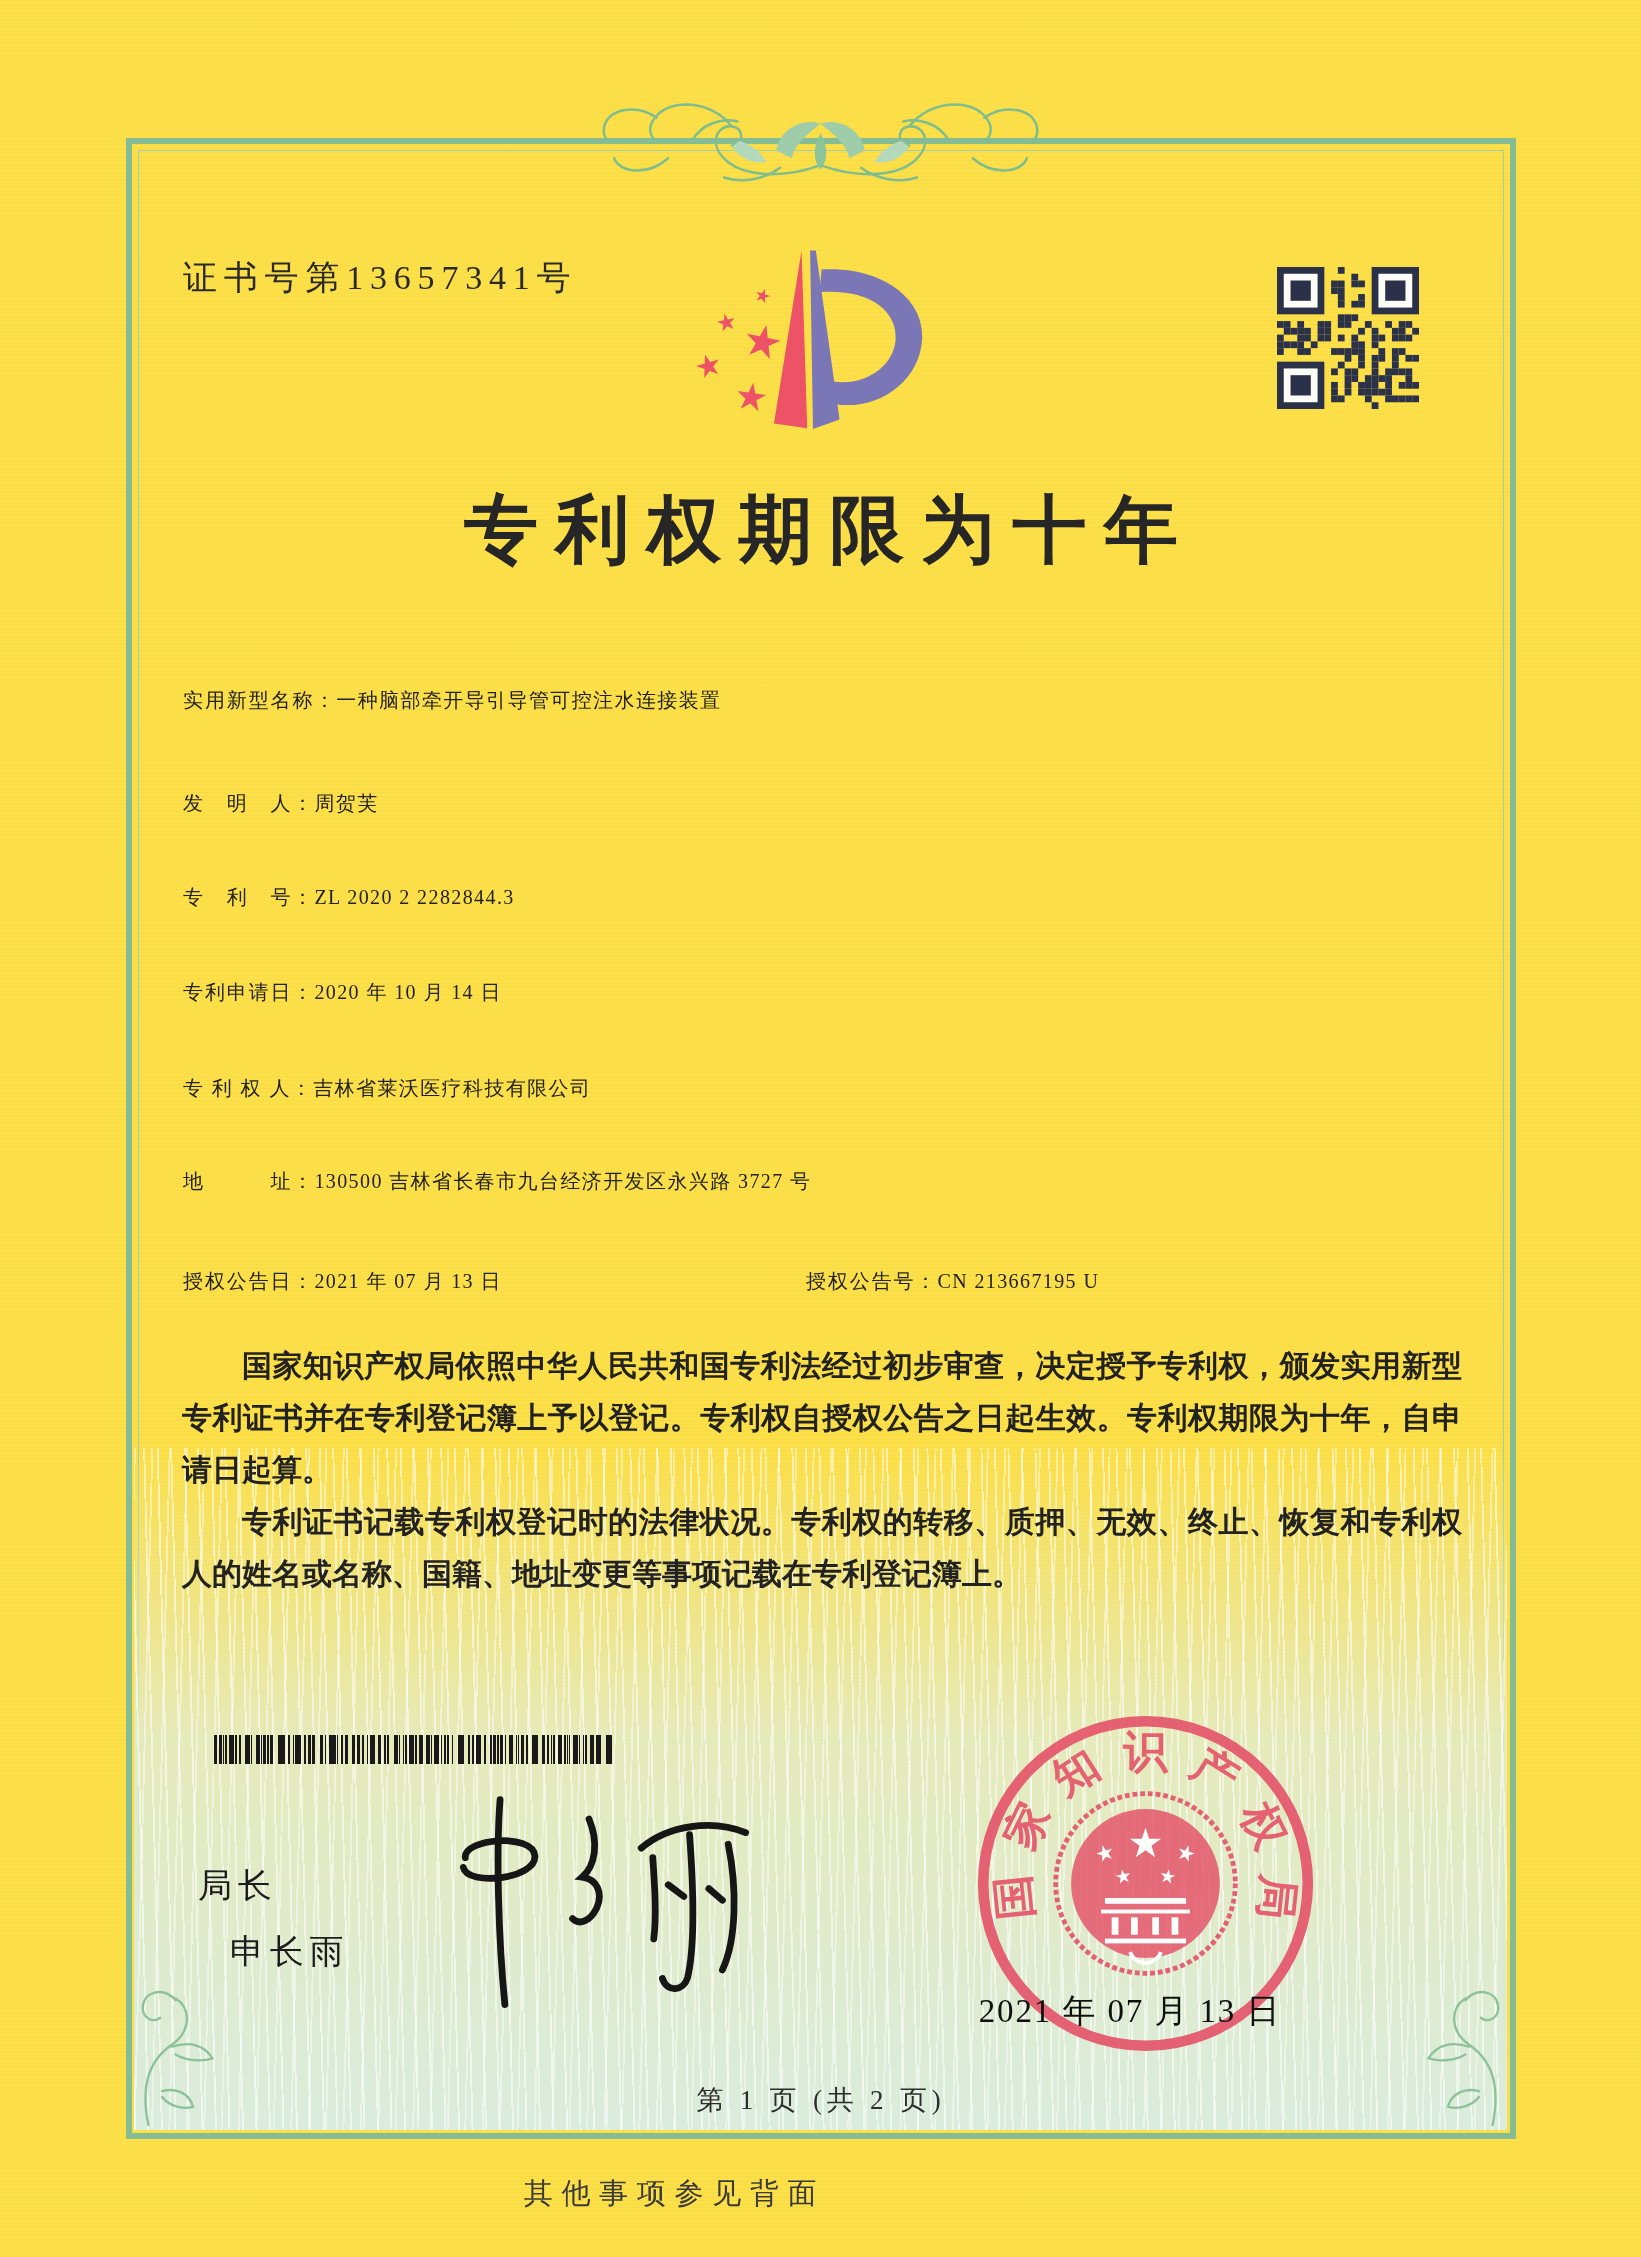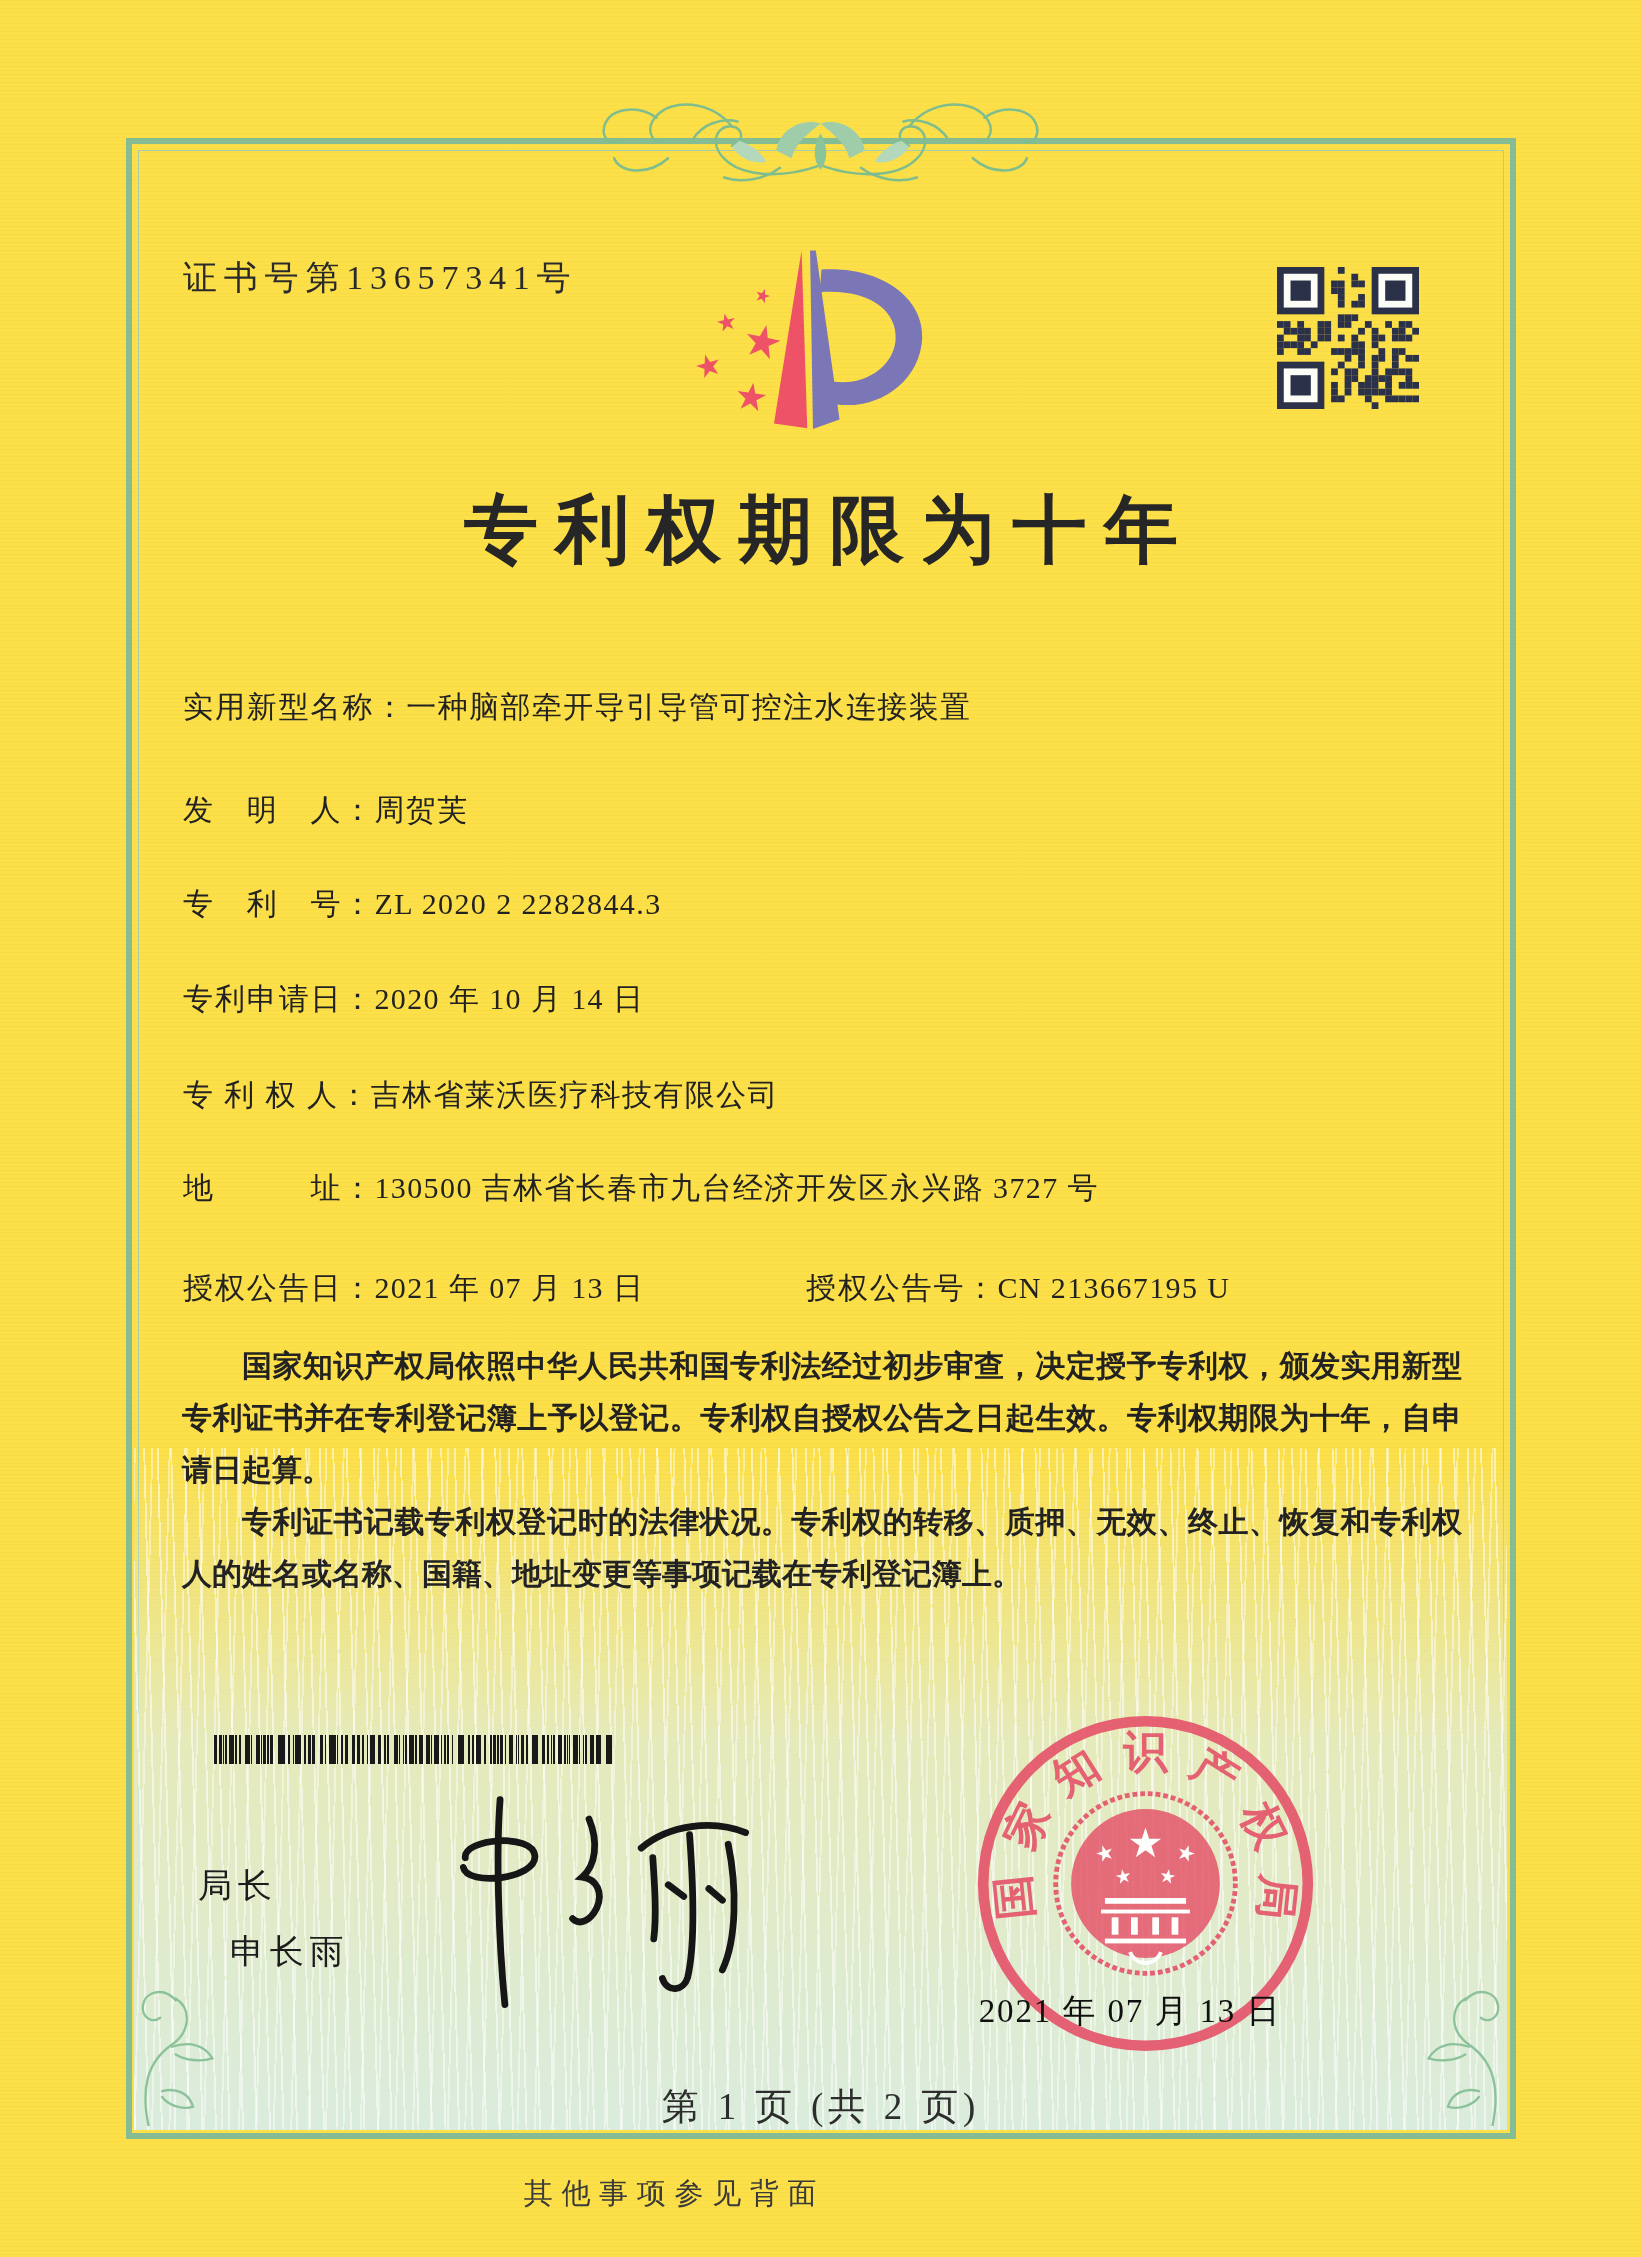--- a/index.html
+++ b/index.html
@@ -41,21 +41,21 @@
     position:absolute;left:183px;top:255px;
     font-size:34px;letter-spacing:6.8px;color:#2a2a2a;white-space:nowrap;
   }
   .logo{position:absolute;left:679px;top:239px;}
   .qr{position:absolute;left:1277px;top:267px;width:142px;height:142px;}
   .page-title{
     position:absolute;left:126px;top:481px;width:1390px;
     text-align:center;font-size:74px;font-weight:700;
     letter-spacing:17.4px;text-indent:17.4px;color:#262626;white-space:nowrap;
   }
-  .row{position:absolute;left:183px;font-size:30px;letter-spacing:1.4px;white-space:nowrap;color:#222;}
+  .row{position:absolute;left:183px;font-size:20px;letter-spacing:1.4px;white-space:nowrap;color:#222;}
   .row .lab{letter-spacing:1.9px;}
   .row .grp2{position:absolute;left:623px;top:0;}
   .paras{
     position:absolute;left:182px;top:1340px;width:1280px;
     font-size:30px;line-height:52px;text-align:justify;color:#222;font-weight:bold;
   }
   .paras p{margin:0;text-indent:2em;}
   .barcode{
     position:absolute;left:214px;top:1735px;width:400px;height:29px;
     background:
@@ -66,21 +66,21 @@
   .director-title{position:absolute;left:198px;top:1863px;font-size:34px;letter-spacing:5.8px;color:#1c1c1c;}
   .director-name{position:absolute;left:198px;top:1929px;font-size:34px;letter-spacing:5.8px;color:#1c1c1c;padding-left:32px;}
   .signature{position:absolute;left:415px;top:1792px;}
   .seal{position:absolute;left:961px;top:1699px;mix-blend-mode:multiply;opacity:.93;}
   .seal-date{
     position:absolute;left:966px;top:1989px;width:328px;text-align:center;
     font-size:33px;letter-spacing:1.9px;color:#101010;white-space:nowrap;z-index:3;
   }
   .page-num{
     position:absolute;left:126px;top:2082px;width:1390px;text-align:center;
-    font-size:37px;letter-spacing:4.8px;color:#2d2d2d;
+    font-size:27px;letter-spacing:4.8px;color:#2d2d2d;
   }
   .back-note{
     position:absolute;left:0;top:2174px;width:1349px;text-align:center;
     font-size:29px;letter-spacing:8.7px;color:#3a3a3a;z-index:2;
   }
   .flourish{position:absolute;left:587px;top:83px;z-index:2;}
   .corner-orn{position:absolute;z-index:2;}
   .corner-orn.left{left:137px;top:1981px;}
   .corner-orn.right{right:137px;top:1981px;transform:scaleX(-1);}
 </style>

